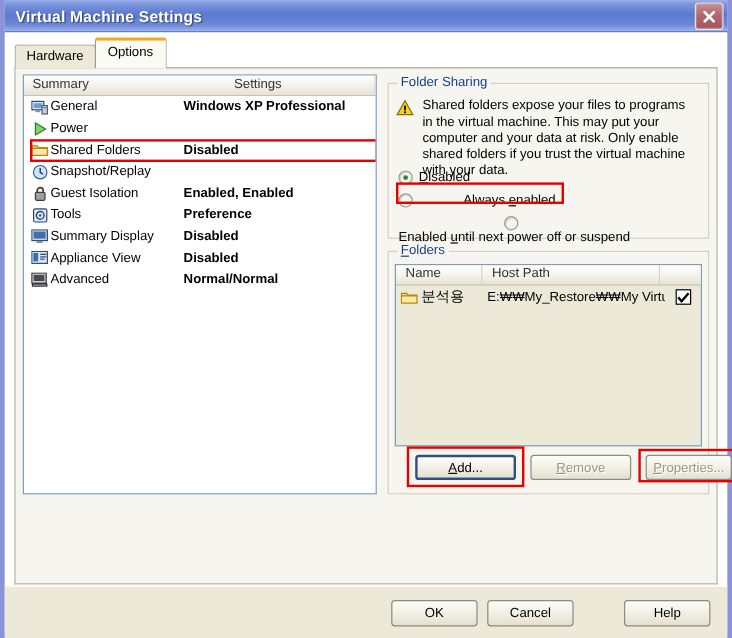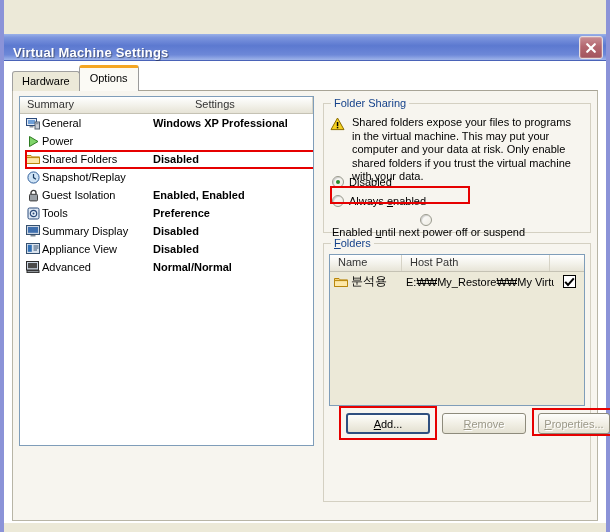--- a/index.html
+++ b/index.html
@@ -14,21 +14,21 @@
     box-sizing:border-box;
     border:4px solid #8b93d8;
     border-top:none;
     background:#ece9d8;
   }
   
   .titlebar{
     position:relative;height:26px;
     background:linear-gradient(to bottom,#9ab0e8 0%,#7b94dd 14%,#5c79d0 45%,#6d88d8 80%,#9fb4ea 100%);
     border-bottom:1px solid #4a63b8;
-    display:flex;align-items:flex-end;margin-top:34px;
+    display:flex;align-items:center;
   }
   .title-text{
     color:#ffffff;font-size:13px;font-weight:bold;
     margin-left:9px;
     text-shadow:1px 1px 1px rgba(0,0,0,.45);
     letter-spacing:.2px;
     white-space:nowrap;
   }
   .close-btn{
     position:absolute;right:3px;top:2px;width:22px;height:21px;
@@ -129,21 +129,21 @@
     box-sizing:border-box;
   }
   .group > .legend{
     position:absolute;left:7px;top:-7px;
     background:#f7f5ef;
     padding:0 3px;
     font-size:11px;color:#15428b;
     white-space:nowrap;
   }
   .grp-sharing{left:310px;top:12px;right:6px;height:130px;}
-  .grp-folders{left:310px;top:152px;right:6px;height:259px;}
+  .grp-folders{left:310px;top:152px;right:6px;height:203px;}
 
   .warnrow{
     position:absolute;left:6px;top:12px;right:8px;
     display:flex;
   }
   .warn-ico{flex:0 0 22px;padding-top:1px;}
   .warn-txt{
     flex:1;font-size:11px;color:#000;line-height:13.5px;
   }
 
@@ -387,21 +387,21 @@
               </svg>
           </span>
           <span class="warn-txt">Shared folders expose your files to programs in the virtual machine. This may put your computer and your data at risk. Only enable shared folders if you trust the virtual machine with your data.</span>
         </div>
 
         <div class="radio-line" style="top:72px;">
           <span class="rb on"></span>
           <span><span></span><span class="u">D</span><span>isabled</span></span>
         </div>
 
-        <div class="radio-line" style="top:91px;">
+        <div class="radio-line" style="top:91px;gap:37px;">
           <span class="rb"></span>
           <span><span>Always </span><span class="u">e</span><span>nabled</span></span>
         </div>
 
         <div class="radio-line" style="top:110px;flex-direction:column;">
           <span class="rb"></span>
           <span><span>Enabled </span><span class="u">u</span><span>ntil next power off or suspend</span></span>
         </div>
 
         <div class="hl-radio"></div>

